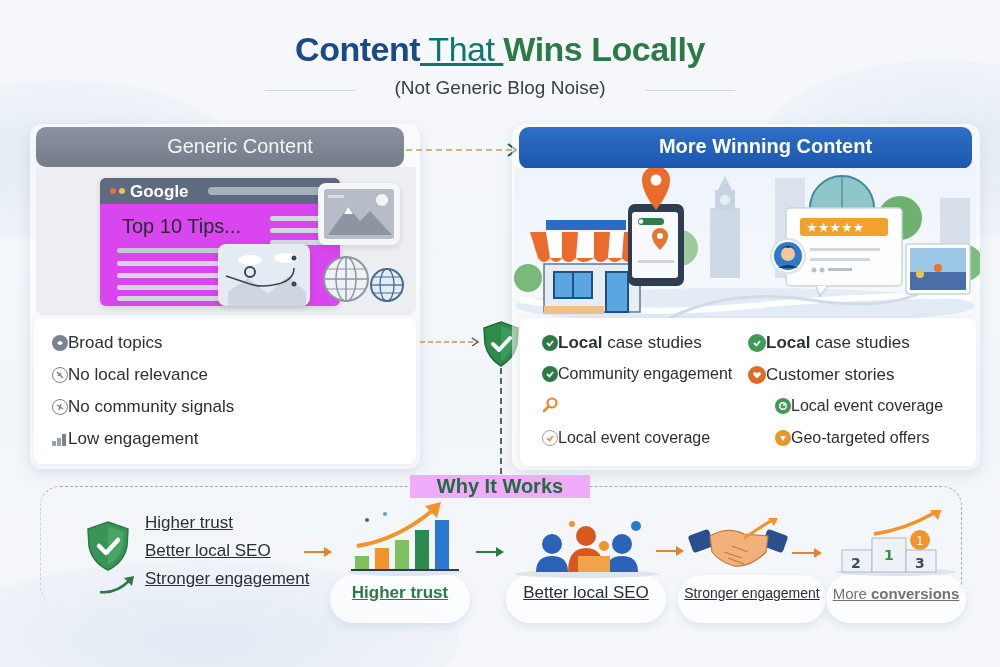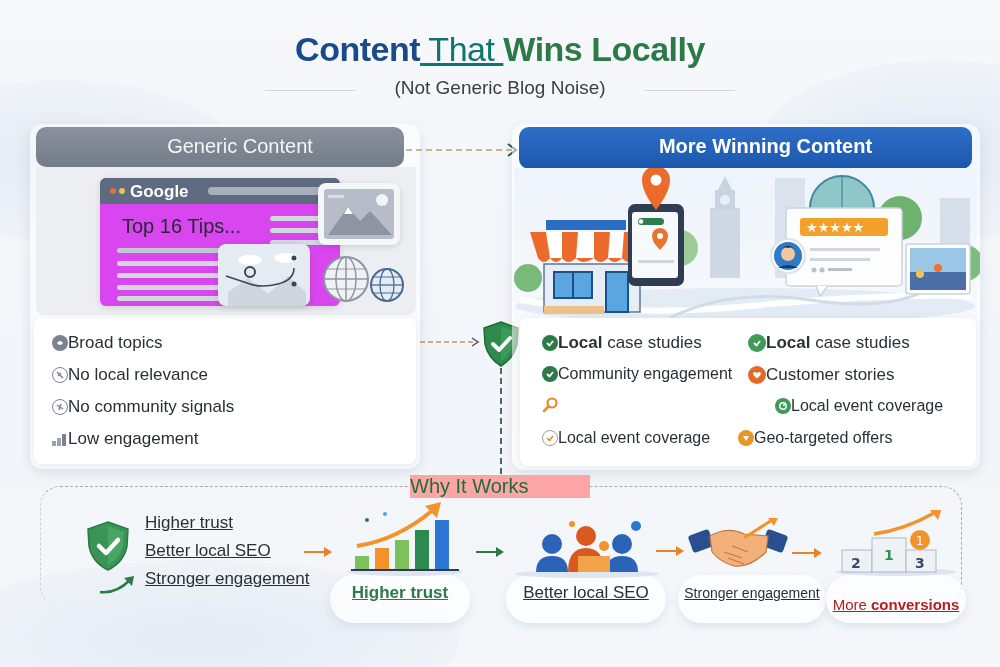--- a/index.html
+++ b/index.html
@@ -94,22 +94,22 @@
       align-items: center; justify-content: center; flex-shrink: 0;
     }
     .li-bold { font-weight: bold; }
 
     
     .why-box {
       position: absolute; left: 40px; top: 486px; width: 922px; height: 120px;
       border: 1.5px dashed #9bb4a4; border-radius: 20px; border-bottom: none; border-left-color: #c9d4cc;
     }
     .why-title {
-      position: absolute; top: 475px; left: 410px; width: 180px; 
-      font-size: 20px; font-weight: normal; color: #236a3c; background: #fca5a5;
+      position: absolute; top: 475px; left: 410px; width: 180px; text-align: center;
+      font-size: 20px; font-weight: bold; color: #236a3c; background: #f0abfc;
     }
     .step-label {
       position: absolute; font-size: 16px; text-align: center; white-space: nowrap; text-decoration: underline;
     }
     .cloud {
       position: absolute; height: 48px; border-radius: 24px;
       background: rgba(255,255,255,0.75);
       box-shadow: 0 4px 8px rgba(170,190,215,0.3);
     }
     .arrow-h { position: absolute; height: 2px; }
@@ -136,21 +136,21 @@
 <div class="panel-header generic-header">Generic Content</div>
 <div class="gen-illus"></div>
 
 <div class="browser">
   <div class="browser-bar">
     <span class="dot" style="left:10px; background:#e0743a;"></span>
     <span class="dot" style="left:19px; background:#e8c15a;"></span>
     <span class="browser-brand">Google</span>
     <span class="browser-search"></span>
   </div>
-  <div class="browser-heading">Top 16 Tips...</div>
+  <div class="browser-heading">Top 10 Tips...</div>
   <div class="line" style="left:170px; top:38px; width:55px;"></div>
   <div class="line" style="left:170px; top:50px; width:55px;"></div>
   <div class="line" style="left:170px; top:62px; width:55px;"></div>
   <div class="line" style="left:17px; top:70px; width:105px; background:#c2c8d2;"></div>
   <div class="line" style="left:17px; top:83px; width:145px;"></div>
   <div class="line" style="left:17px; top:95px; width:145px;"></div>
   <div class="line" style="left:17px; top:107px; width:145px;"></div>
   <div class="line" style="left:17px; top:118px; width:140px;"></div>
 </div>
 
@@ -368,21 +368,21 @@
 </div>
 <div class="list-item" style="left:775px; top:397px;">
   <span class="icon-circle" style="background:#3f9a55;">
     <svg width="10" height="10">
         <circle cx="5" cy="5" r="3.2" fill="none" stroke="#fff" stroke-width="1.4"></circle>
         <circle cx="6" cy="4" r="1" fill="#fff"></circle>
       </svg>
   </span>
   <span style="font-size:16px;">Local event coverage</span>
 </div>
-<div class="list-item" style="left:738px; top:429px;align-items:center;">
+<div class="list-item" style="left:775px; top:429px;align-items:center;">
   <span class="icon-circle" style="background:#e8962a;">
     <svg width="10" height="10">
         <path d="M2 3 H8 L5 8Z" fill="#fff"></path>
       </svg>
   </span>
   <span style="font-size:16px;">Geo-targeted offers</span>
 </div>
 
 <div class="why-box"></div>
 <div class="why-title">Why It Works</div>
@@ -458,15 +458,15 @@
   <rect x="38" y="28" width="34" height="34" fill="#eef2f6" stroke="#aeb8c5" stroke-width="1"></rect>
   <rect x="72" y="40" width="30" height="22" fill="#eef2f6" stroke="#aeb8c5" stroke-width="1"></rect>
   <text x="17" y="58" font-size="14" font-weight="bold" fill="#3a4a66" font-family="DejaVu Sans, sans-serif">2</text>
   <text x="50" y="50" font-size="14" font-weight="bold" fill="#3a8a50" font-family="DejaVu Sans, sans-serif">1</text>
   <text x="81" y="58" font-size="14" font-weight="bold" fill="#3a4a66" font-family="DejaVu Sans, sans-serif">3</text>
   <circle cx="86" cy="30" r="10" fill="#f2932c"></circle>
   <text x="82" y="35" font-size="12" fill="#fff" font-family="DejaVu Sans, sans-serif">1</text>
   <path d="M40 24 Q70 20 102 2" stroke="#f2932c" stroke-width="3.5" fill="none"></path>
   <path d="M96 0 L108 -2 L104 10Z" fill="#f2932c"></path>
 </svg>
-<div class="step-label" style="left:826px; top:585px; width:140px; color:#b91c1c; font-size:15px;margin-top:11px;">
+<div class="step-label" style="left:826px; top:585px; width:140px; color:#737373; font-size:15px;">
   <span>More </span><span style="font-weight:bold;">conversions</span>
 </div>
 
 </body></html>

